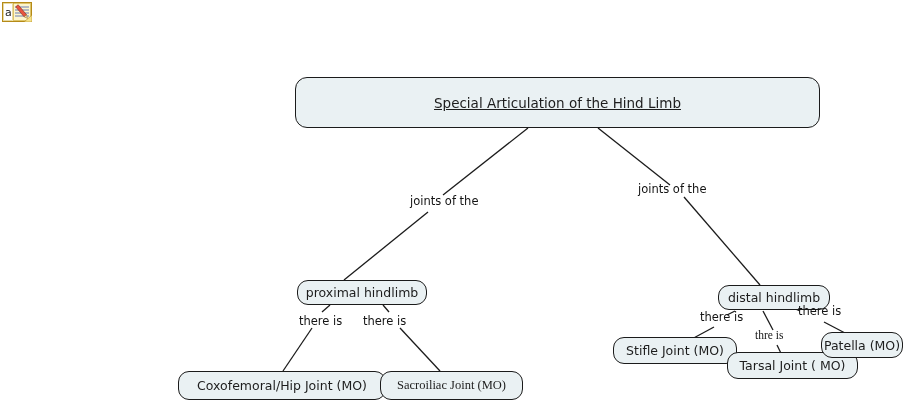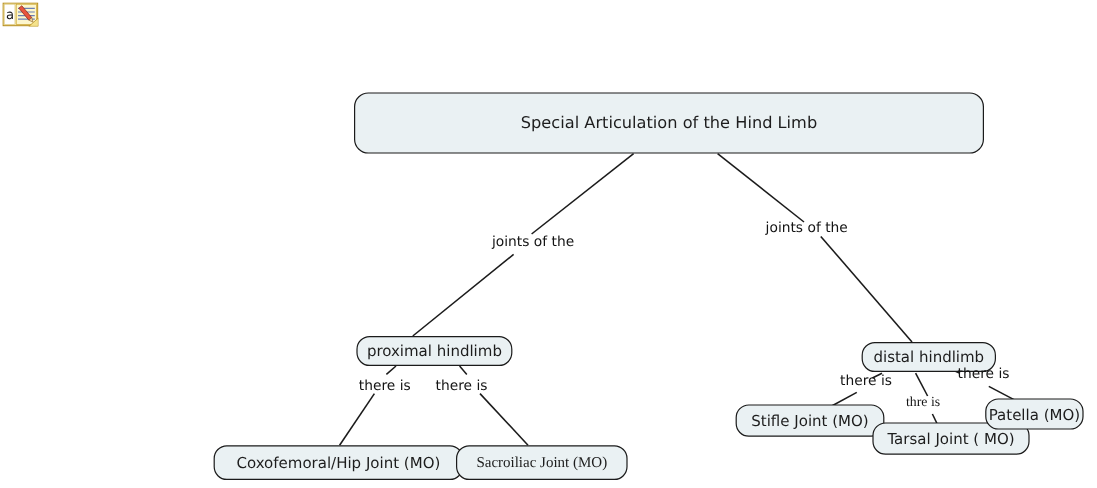--- a/index.html
+++ b/index.html
@@ -46,20 +46,21 @@
     display: flex;
     align-items: center;
     justify-content: center;
     color: #1d1d1d;
     white-space: nowrap;
     z-index: 3;
   }
   .node.root {
     border-radius: 12px;
     font-size: 13.5px;
+    text-decoration: underline;
   }
   .node.pill {
     border-radius: 11px;
     font-size: 12.5px;
   }
   .node.leaf {
     border-radius: 11px;
     font-size: 12.5px;
   }
   

